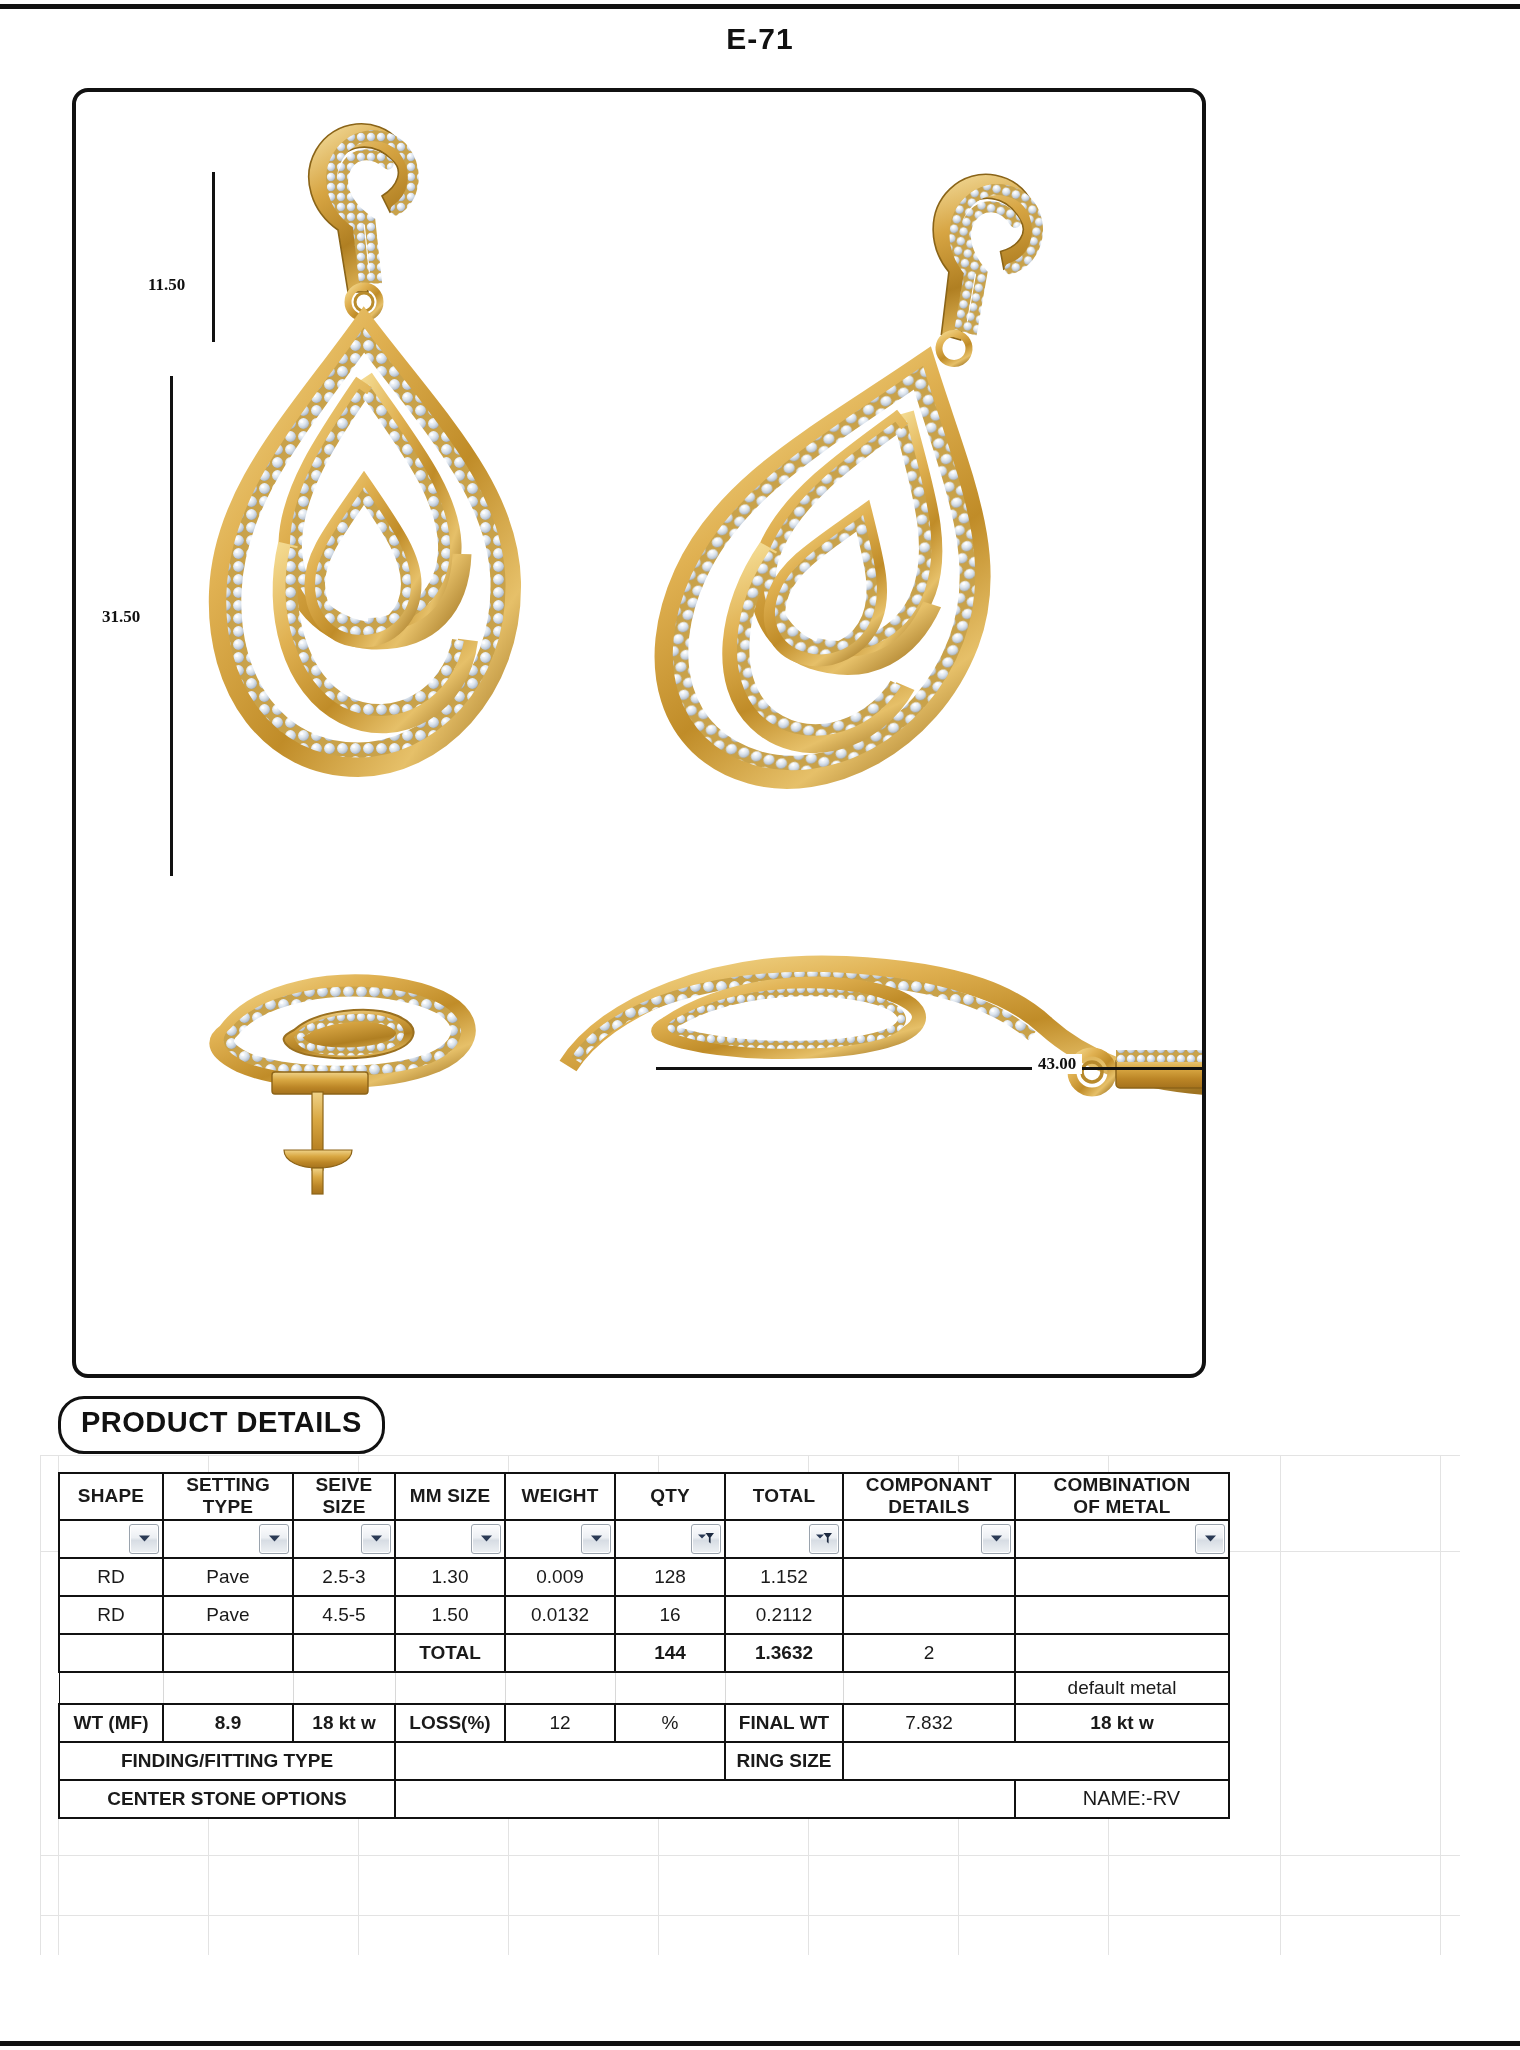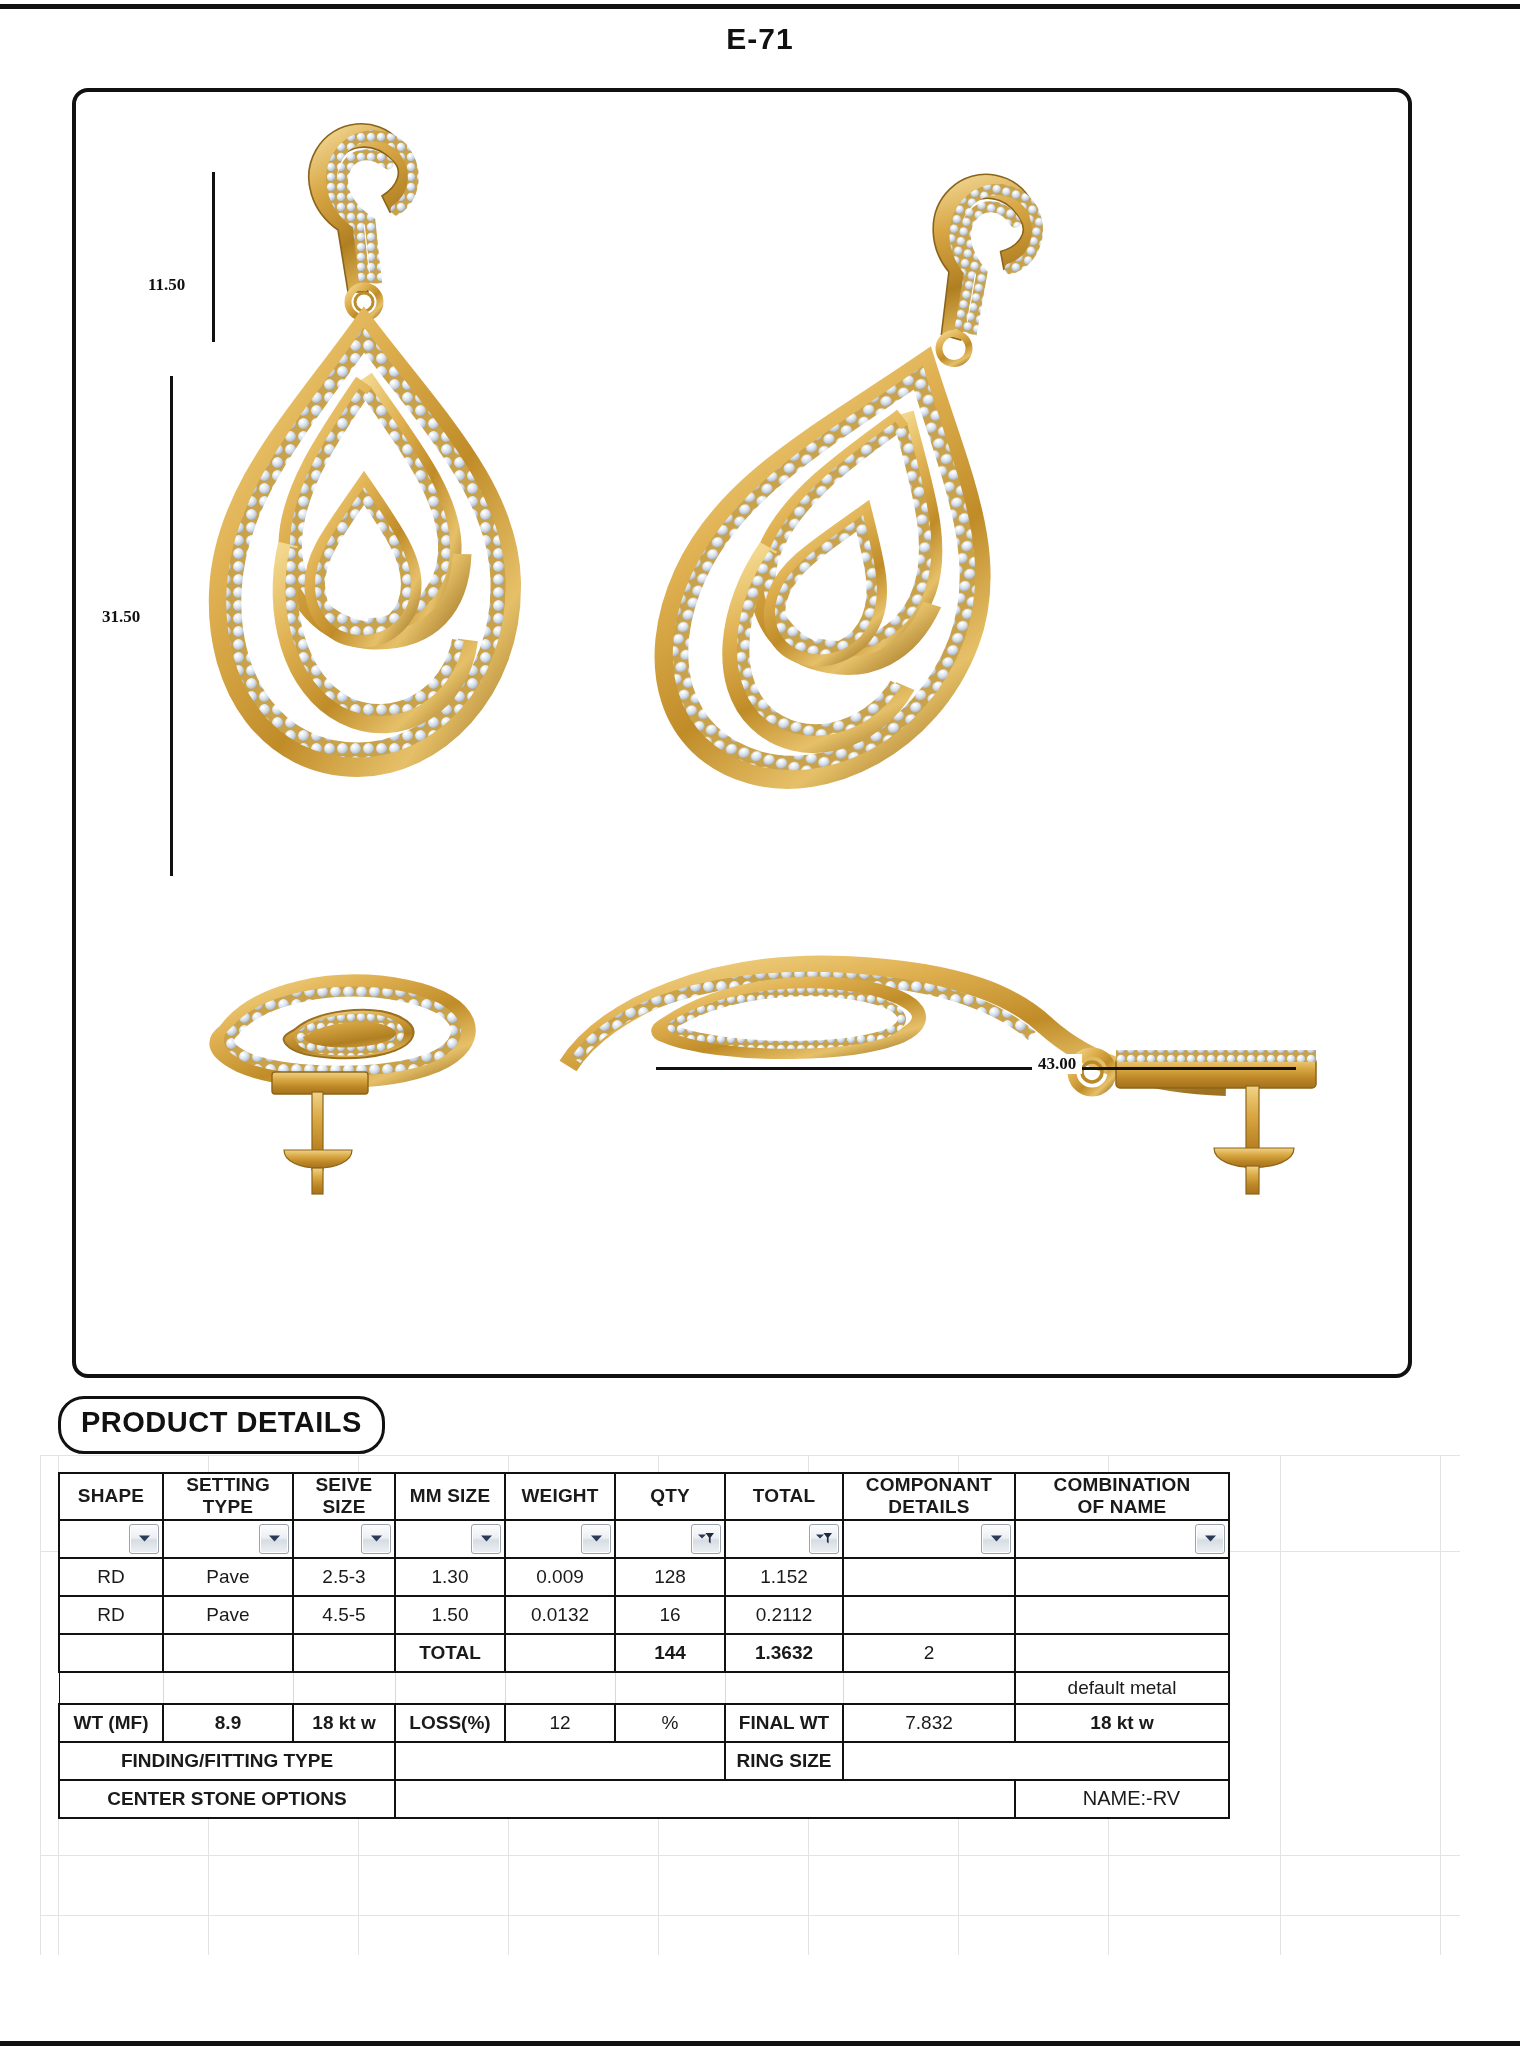--- a/index.html
+++ b/index.html
@@ -30,21 +30,21 @@
     font-family:Liberation Sans, sans-serif;
     font-weight:bold;
     font-size:30px;
     letter-spacing:1px;
     color:#111;
   }
   
   .img-frame{
     position:absolute;
     left:72px;top:88px;
-    width:1340px;height:1290px;
+    width:1134px;height:1290px;
     border:4px solid #111;
     border-radius:16px;
     background:#ffffff;
     box-sizing:border-box;
   }
   .img-frame-inner{
     position:absolute;inset:0;
     overflow:hidden;
     border-radius:12px;
   }
@@ -323,21 +323,21 @@
       </td>
       <td class="hdr">
         <div>TOTAL</div>
       </td>
       <td class="hdr">
         <div>COMPONANT</div>
         <div>DETAILS</div>
       </td>
       <td class="hdr">
         <div>COMBINATION</div>
-        <div>OF NAME</div>
+        <div>OF METAL</div>
       </td>
     </tr>
 
     <tr>
       <td class="filter">
         <span class="fbtn">
           <svg width="13" height="9" viewBox="0 0 13 9">
                 <path d="M1 1.5 L6.5 7.5 L12 1.5 Z" fill="#2b3a55"></path>
               </svg>
         </span>

